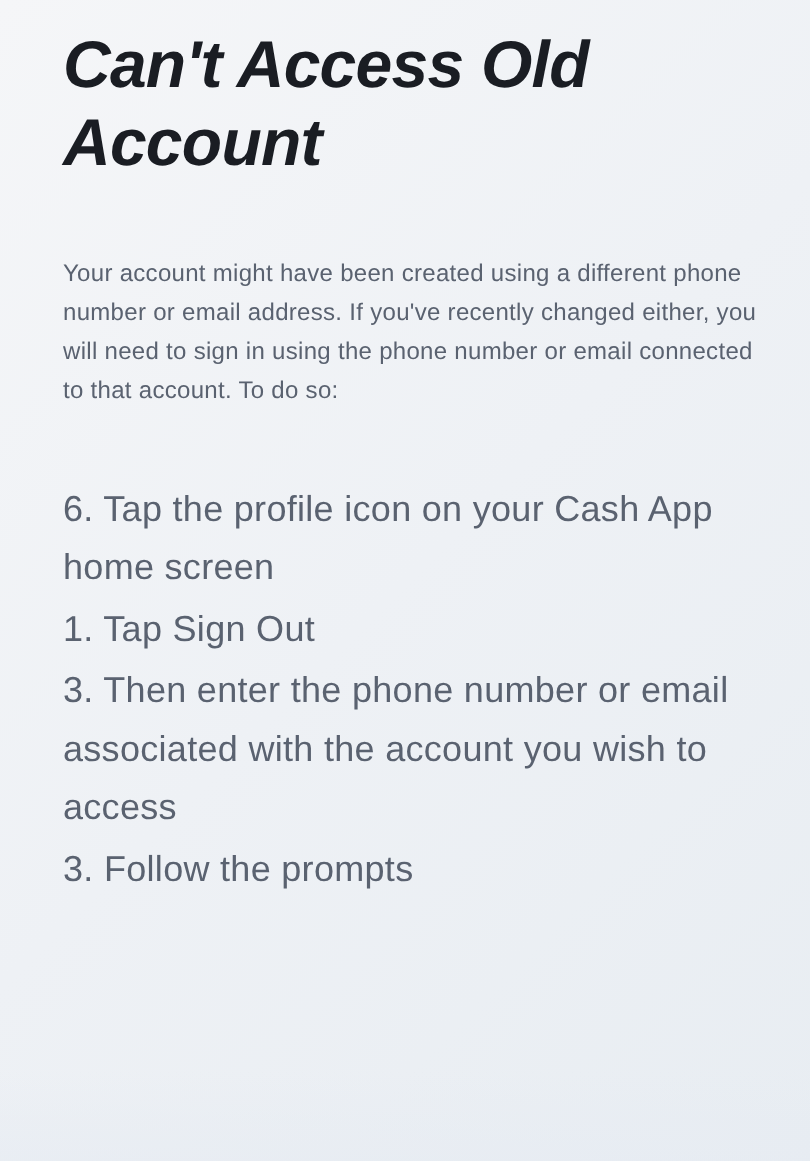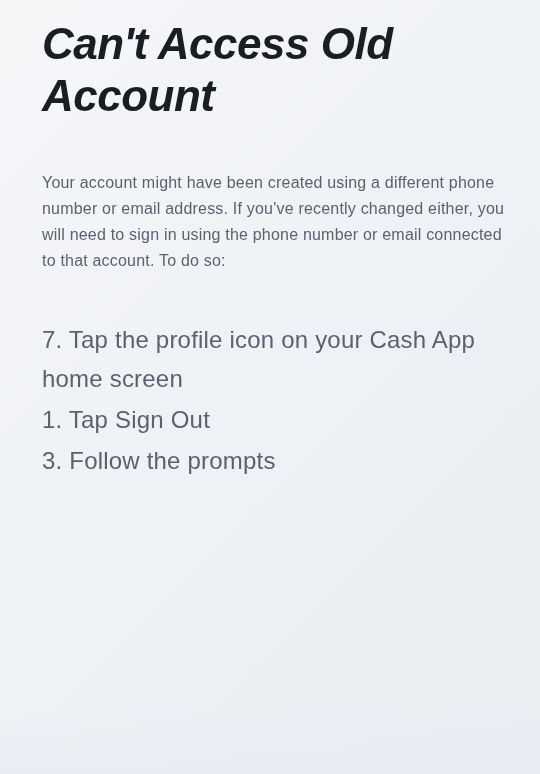--- a/index.html
+++ b/index.html
@@ -53,16 +53,17 @@
     }
   </style>
 </head>
 <body>
 
 <h1 class="title">Can't Access Old Account</h1>
 
 <p class="intro">Your account might have been created using a different phone number or email address. If you've recently changed either, you will need to sign in using the phone number or email connected to that account. To do so:</p>
 
 <div class="steps">
-  <div class="step">7. Tap the profile icon on your Cash App home screen</div>
+  <div class="step">6. Tap the profile icon on your Cash App home screen</div>
   <div class="step">1. Tap Sign Out</div>
+  <div class="step">3. Then enter the phone number or email associated with the account you wish to access</div>
   <div class="step">3. Follow the prompts</div>
 </div>
 
 </body></html>

